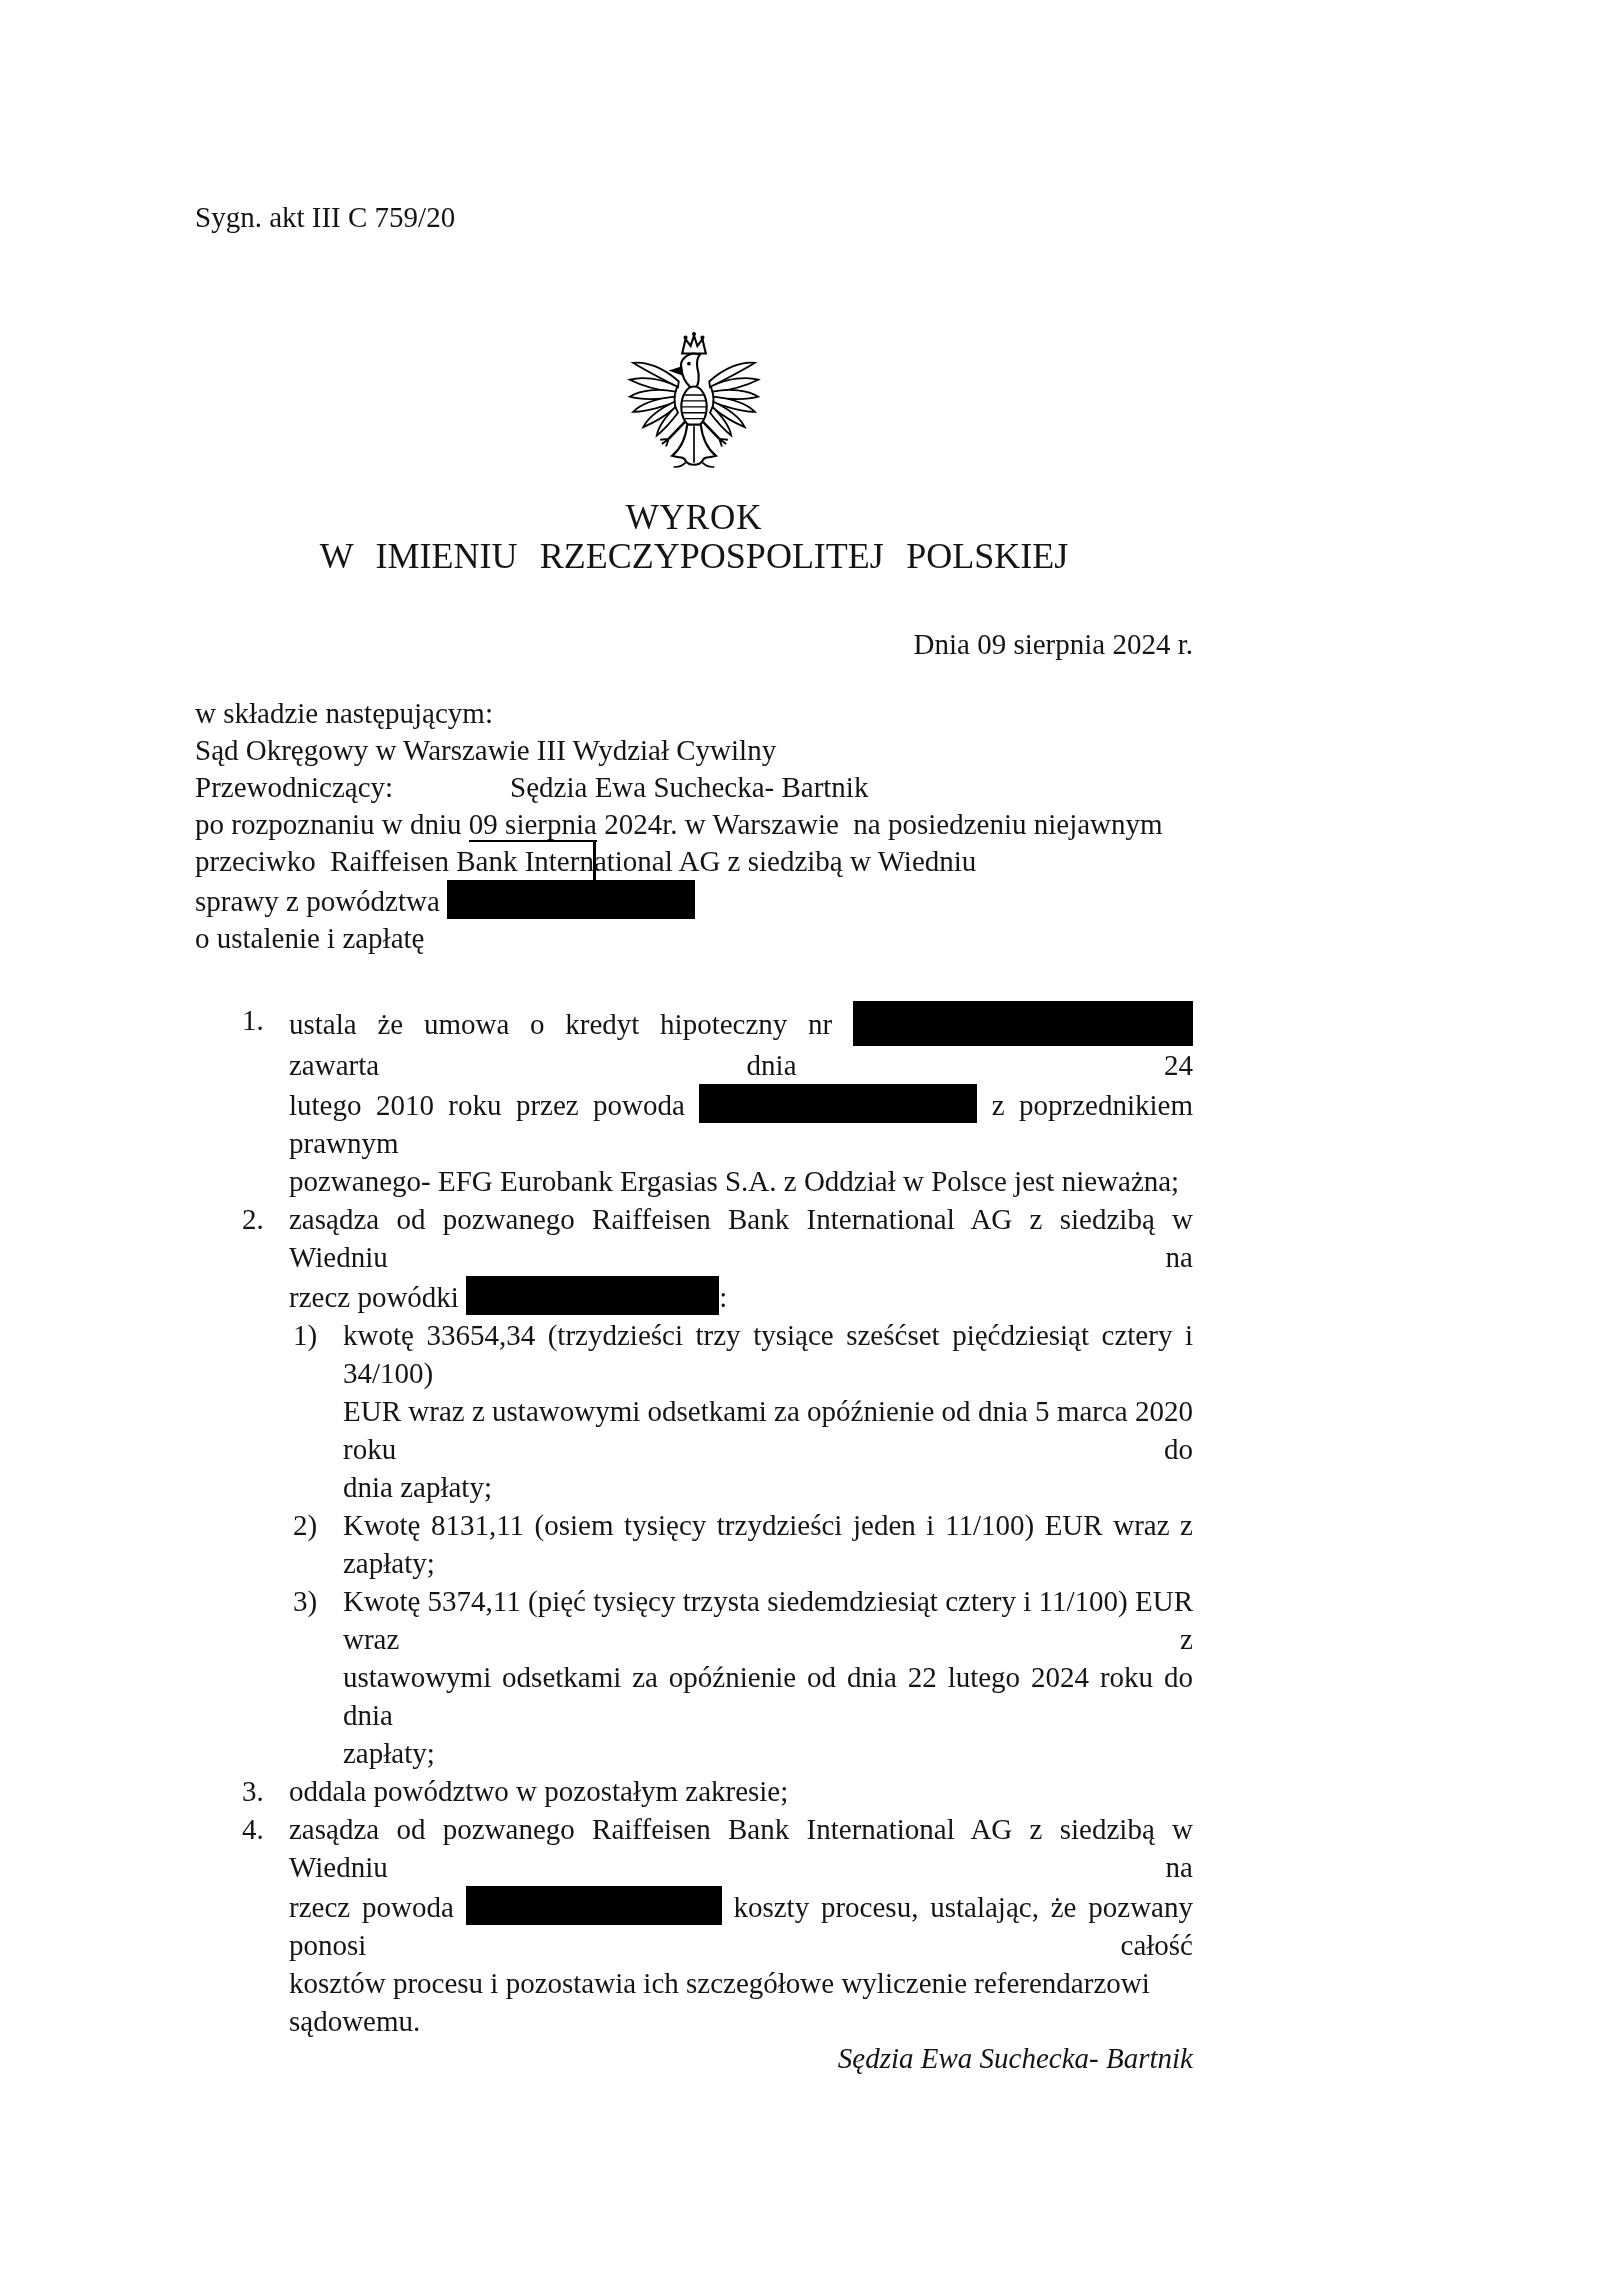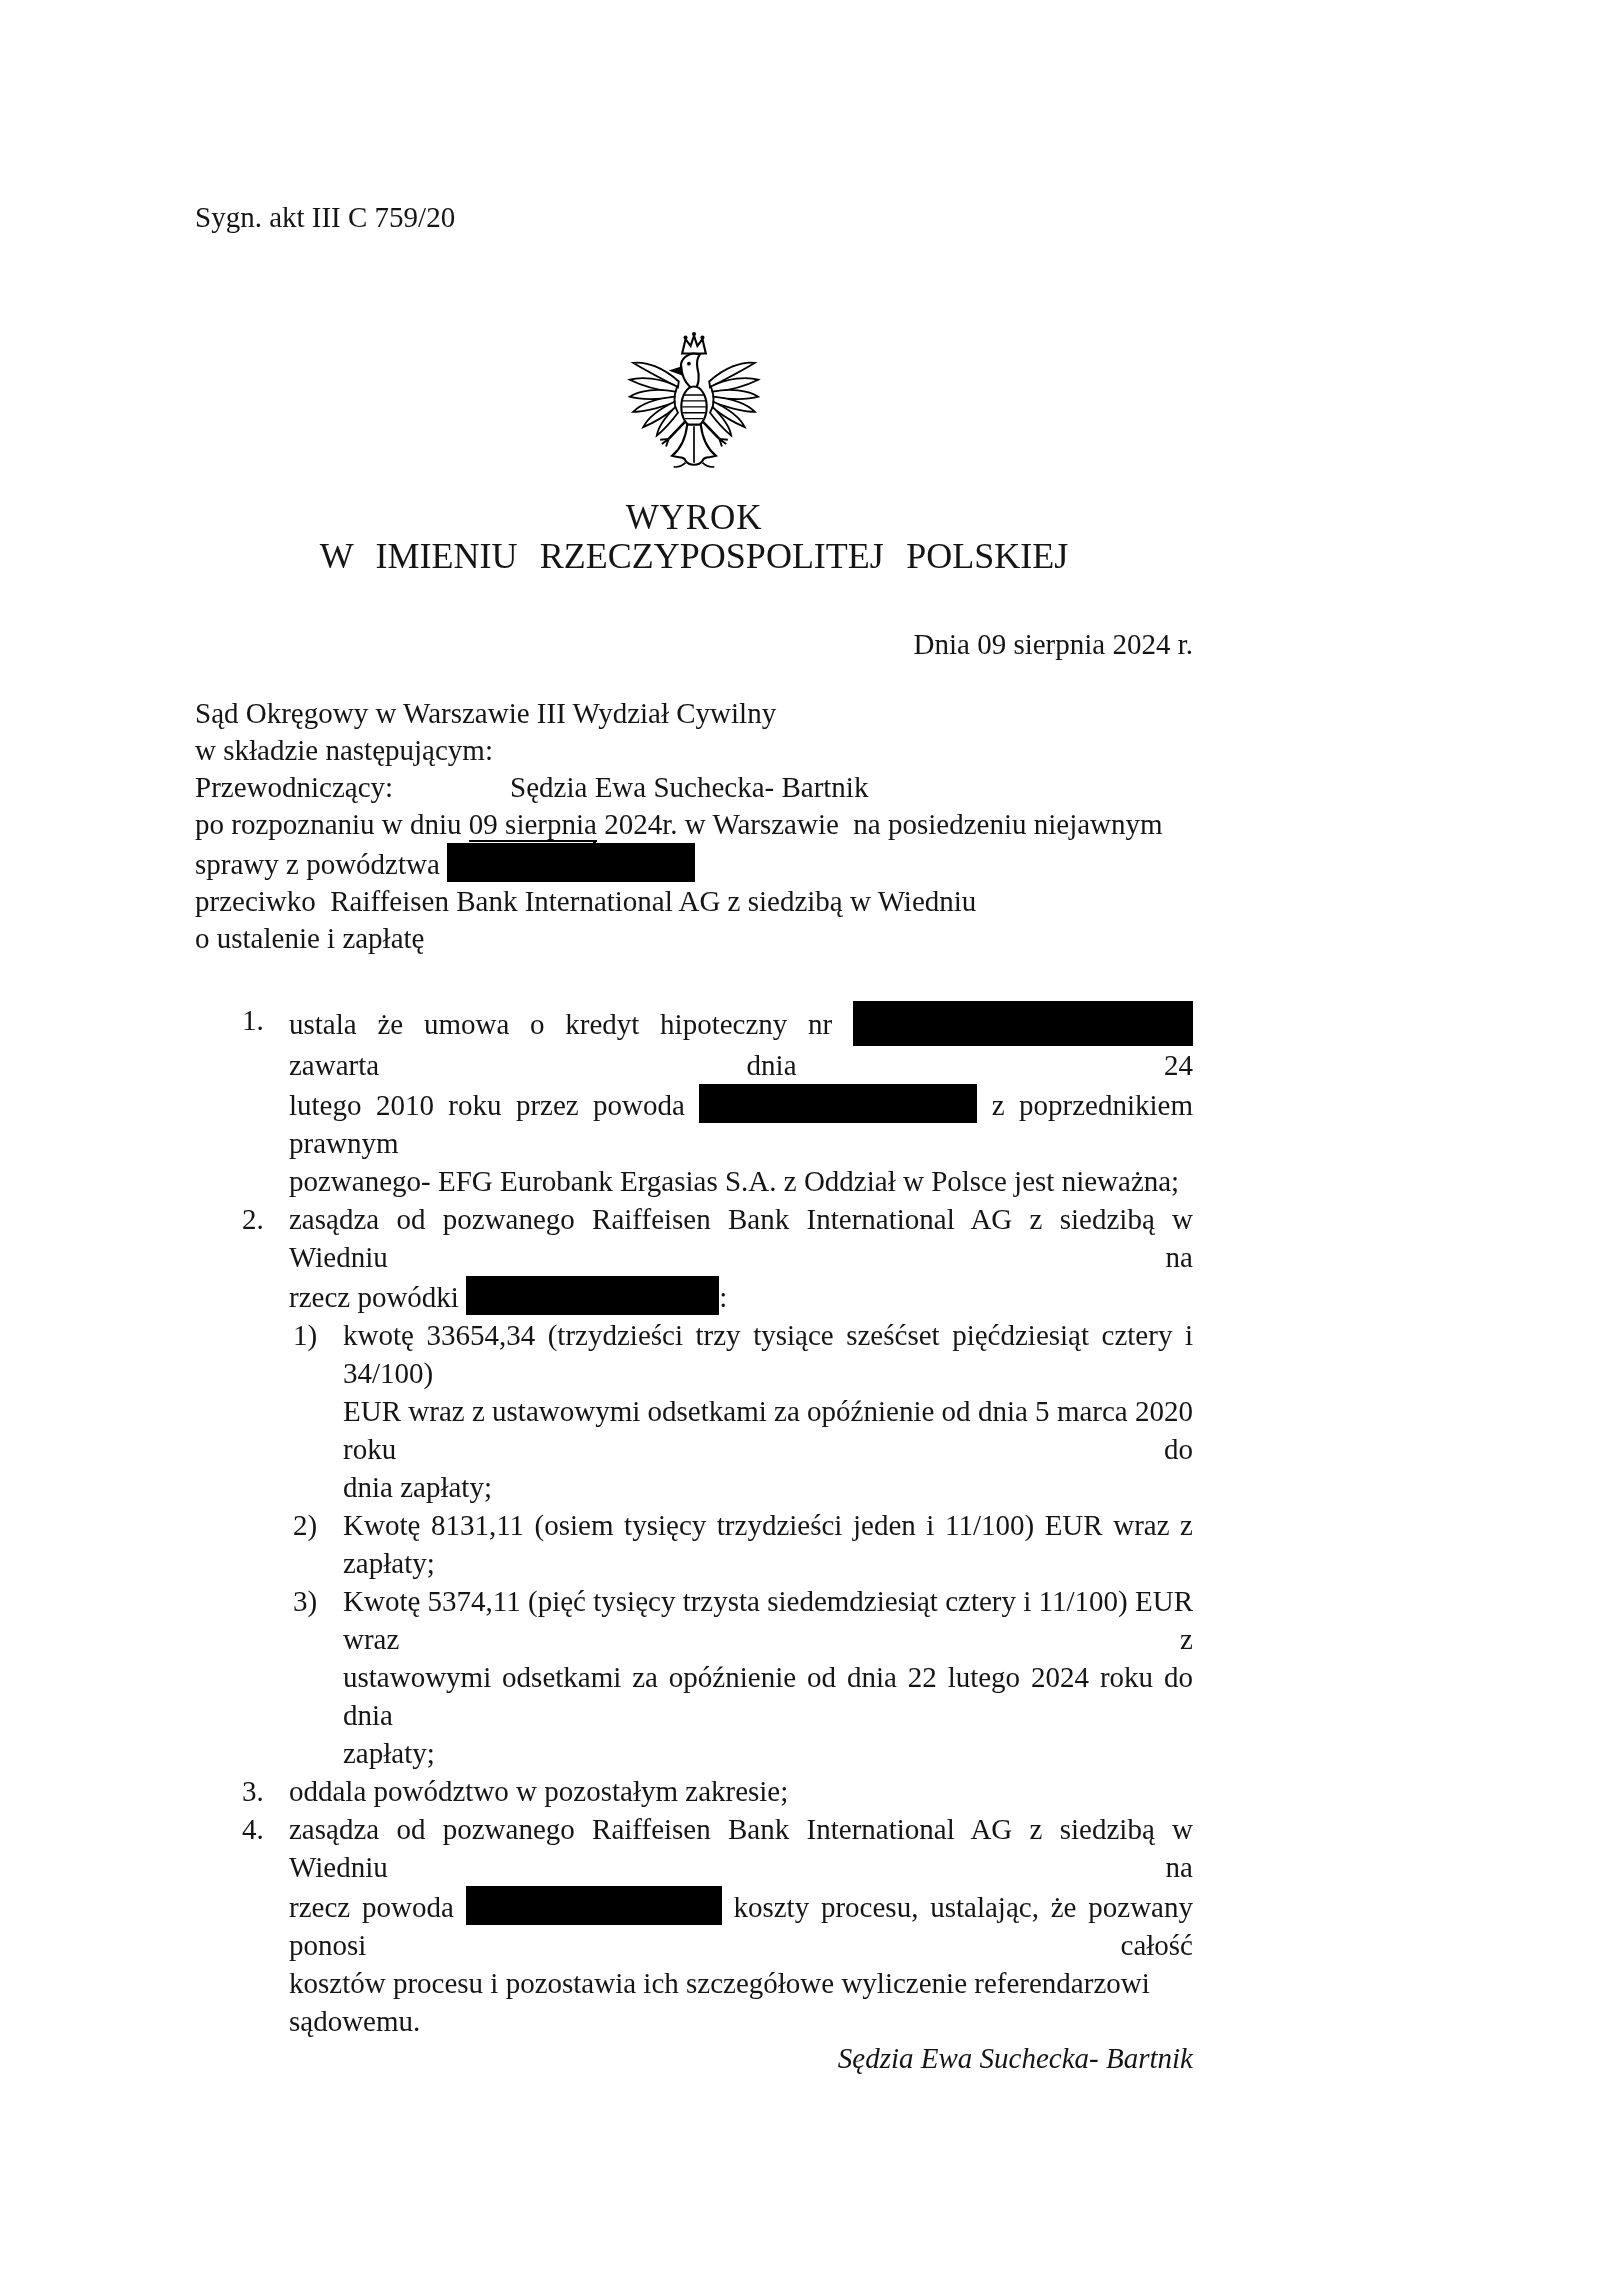--- a/index.html
+++ b/index.html
@@ -88,26 +88,26 @@
       </svg>
     </div>
 
     <div class="title1">WYROK</div>
     <div class="title2">W IMIENIU RZECZYPOSPOLITEJ POLSKIEJ</div>
 
     <div class="date-row">Dnia 09 sierpnia 2024 r.</div>
 
     <div id="court-block">
       <div class="tick"></div>
-    <div class="line"><span>Sąd Okręgowy w Warszawie III Wydział Cywilny</span></div>
-        <div class="line"><span>w składzie następującym:</span></div>
+    <div class="line"><span>w składzie następującym:</span></div>
+        <div class="line"><span>Sąd Okręgowy w Warszawie III Wydział Cywilny</span></div>
         <div class="line"><span>Przewodniczący:</span><span class="spacer" style="width: 117px;"></span><span>Sędzia Ewa Suchecka- Bartnik</span></div>
         <div class="line"><span>po rozpoznaniu w dniu </span><span class="u-date">09 sierpnia</span><span> 2024r. w Warszawie  na posiedzeniu niejawnym</span></div>
+        <div class="line"><span>przeciwko  Raiffeisen Bank International AG z siedzibą w Wiedniu</span></div>
         <div class="line"><span>sprawy z powództwa </span><span class="redact" style="width: 248px;"></span></div>
-        <div class="line"><span>przeciwko  Raiffeisen Bank International AG z siedzibą w Wiedniu</span></div>
         <div class="line"><span>o ustalenie i zapłatę</span></div>
       </div>
 
     <div id="rulings-list">
         <div class="ruling level1">
           <span class="marker">1.</span>
           <div class="line just"><span>ustala że umowa o kredyt hipoteczny nr </span><span class="redact" style="width: 340px; height: 45px; vertical-align: -12.5px;"></span><span> zawarta dnia 24</span></div>
           <div class="line just"><span>lutego 2010 roku przez powoda </span><span class="redact" style="width: 278px;"></span><span> z poprzednikiem prawnym</span></div>
           <div class="line"><span>pozwanego- EFG Eurobank Ergasias S.A. z Oddział w Polsce jest nieważna;</span></div>
         </div>

